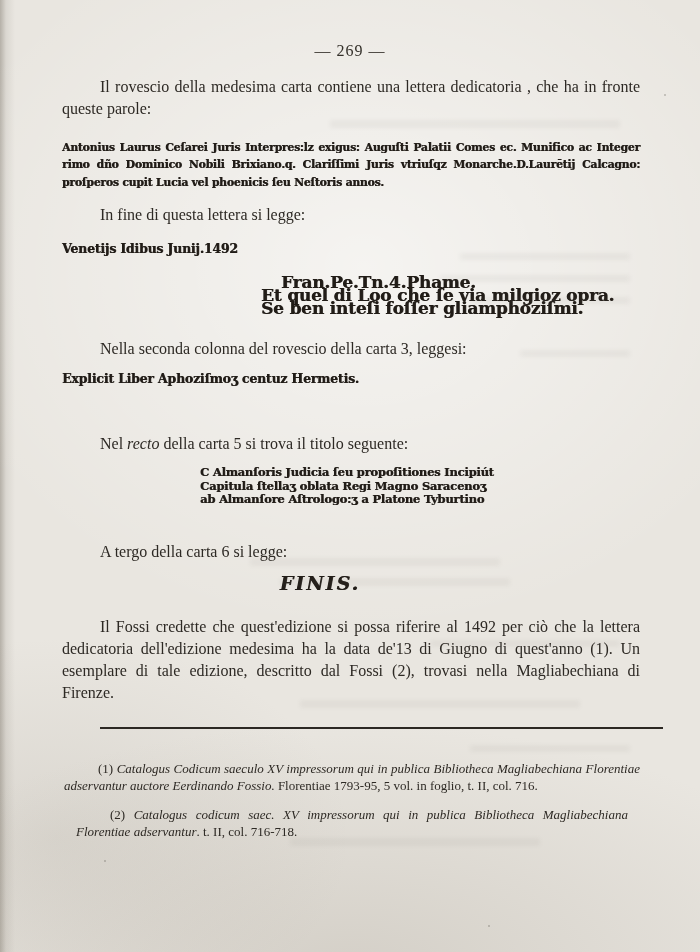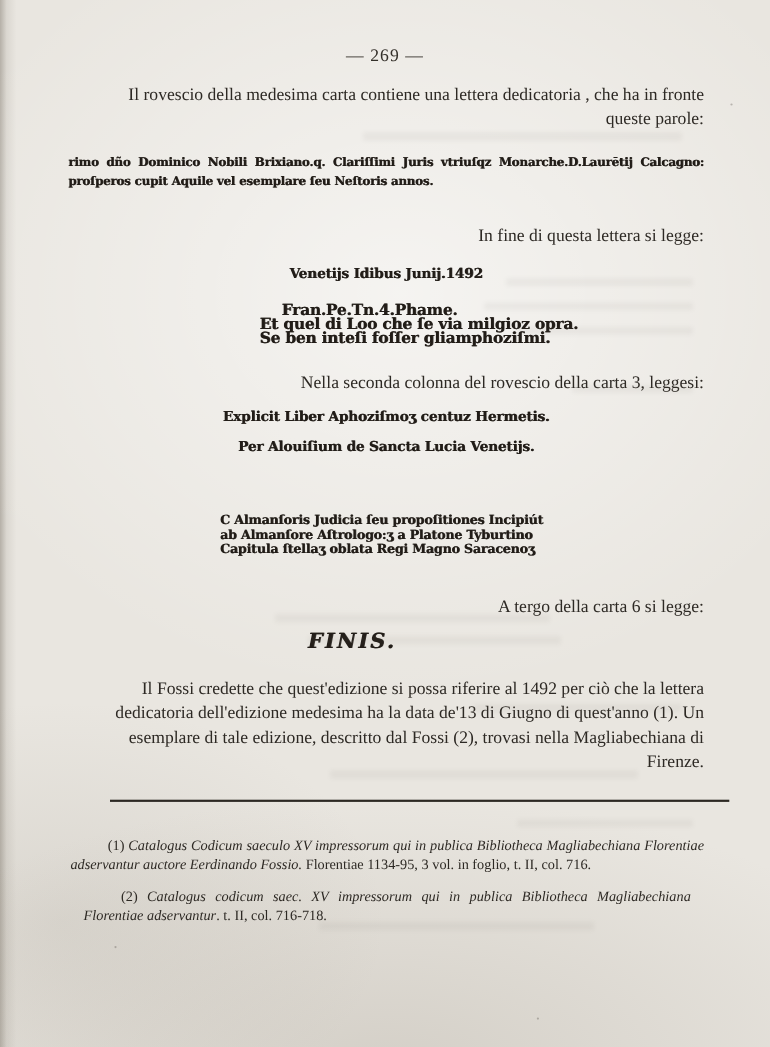--- a/index.html
+++ b/index.html
@@ -10,32 +10,32 @@
     background:
       radial-gradient(ellipse 90% 55% at 52% 28%, rgba(255,255,255,0.55), rgba(255,255,255,0) 70%),
       radial-gradient(ellipse 120% 42% at 50% 102%, rgba(163,155,142,0.30), rgba(163,155,142,0) 62%),
       radial-gradient(ellipse 60% 30% at 8% 88%, rgba(150,143,131,0.18), rgba(150,143,131,0) 70%),
       linear-gradient(90deg, rgba(130,123,112,0.50) 0px, rgba(130,123,112,0.14) 6px, rgba(130,123,112,0) 15px),
       #e9e6e0;
   }
   .abs{position:absolute;}
   .bodycol{left:62px;width:578px;}
   .justified{text-align:justify;}
-  .indent{text-indent:38px;text-align:right;}
+  .indent{text-indent:38px;}
   .bodytext{font-size:16px;line-height:22px;}
   .pageno{top:42px;left:0;width:700px;text-align:center;font-size:16px;letter-spacing:1px;color:#34302a;}
   .blackletter{
     font-family:"DejaVu Serif",serif;font-weight:bold;color:#211c17;
     text-shadow:0.5px 0 0 rgba(33,28,23,0.85);letter-spacing:-0.2px;
   }
   .dedication{top:139px;font-size:10.8px;line-height:17.4px;}
   .jfull{text-align:justify;text-align-last:justify;}
-  .centered{text-align:center;}
+  .centered{text-align:left;}
   .date-line{top:241px;font-size:12.5px;}
-  .verse{top:276px;left:236px;font-size:14px;line-height:13px;}
+  .verse{top:276px;left:261px;font-size:17px;line-height:13px;}
   .verse .v1{padding-left:20px;}
   .explicit1{top:371px;font-size:12.5px;}
   .explicit2{top:398px;font-size:12.5px;}
   .titleblock{top:466px;left:200px;font-size:11.5px;line-height:13.7px;}
   .finis{top:572px;left:0;width:640px;text-align:center;font-size:19px;font-style:italic;letter-spacing:2px;}
   .fossi{top:616px;}
   .rule{top:727px;left:100px;width:563px;height:2px;background:#2c2823;}
   .footnotes{top:760px;left:64px;width:576px;font-size:13px;line-height:17px;}
   .footnote{text-align:justify;text-indent:34px;}
   .fn-title{font-style:italic;}
@@ -46,56 +46,57 @@
 </head>
 <body>
 
 <div class="page">
 
   <div class="abs pageno">— 269 —</div>
 
   <p class="abs bodycol bodytext justified indent" style="top:76px;margin:0;">Il rovescio della medesima carta contiene una lettera dedicatoria , che ha in fronte queste parole:</p>
 
   <div class="abs bodycol dedication blackletter">
+    <div class="jfull">Antonius Laurus Ceſarei Juris Interpres:lz exigus: Auguſti Palatii Comes ec. Munifico ac Integer</div>
     <div class="jfull">rimo dño Dominico Nobili Brixiano.q. Clariſſimi Juris vtriuſqz Monarche.D.Laurētij Calcagno:</div>
-    <div>proſperos cupit Aquile vel esemplare ſeu Neſtoris annos.</div>
+    <div>proſperos cupit Lucia vel phoenicis ſeu Neſtoris annos.</div>
   </div>
 
   <p class="abs bodycol bodytext indent" style="top:204px;margin:0;">In fine di questa lettera si legge:</p>
 
   <div class="abs bodycol centered date-line blackletter">Venetijs Idibus Junij.1492</div>
 
   <div class="abs verse blackletter">
     <div class="v1">Fran.Pe.Tn.4.Phame.</div>
     <div>Et quel di Loo che ſe via milgioz opra.</div>
     <div>Se ben inteſi foſſer gliamphoziſmi.</div>
   </div>
 
   <p class="abs bodycol bodytext indent" style="top:338px;margin:0;">Nella seconda colonna del rovescio della carta 3, leggesi:</p>
 
   <div class="abs bodycol centered explicit1 blackletter">Explicit Liber Aphoziſmoʒ centuz Hermetis.</div>
-  <div class="abs bodycol centered explicit2 blackletter">Per Alouiſium de Sancta Lucia Venetijs.</div>
 
+  <p class="abs bodycol bodytext indent" style="top:433px;margin:0;"><span>Nel </span><em>recto</em><span> della carta 5 si trova il titolo seguente:</span></p>
 
   <div class="abs titleblock blackletter">
     <div>C Almanſoris Judicia ſeu propoſitiones Incipiút</div>
+    <div>Capitula ſtellaʒ oblata Regi Magno Saracenoʒ</div>
     <div>ab Almanſore Aſtrologo:ʒ a Platone Tyburtino</div>
-    <div>Capitula ſtellaʒ oblata Regi Magno Saracenoʒ</div>
   </div>
 
   <p class="abs bodycol bodytext indent" style="top:541px;margin:0;">A tergo della carta 6 si legge:</p>
 
   <div class="abs finis blackletter">FINIS.</div>
 
   <p class="abs bodycol bodytext justified indent fossi" style="margin:0;">Il Fossi credette che quest'edizione si possa riferire al 1492 per ciò che la lettera dedicatoria dell'edizione medesima ha la data de'13 di Giugno di quest'anno (1). Un esemplare di tale edizione, descritto dal Fossi (2), trovasi nella Magliabechiana di Firenze.</p>
 
   <div class="abs rule"></div>
 
   <div class="abs footnotes">
-    <p class="footnote" style="margin:0;"><span>(1) </span><span class="fn-title">Catalogus Codicum saeculo XV impressorum qui in publica Bibliotheca Magliabechiana Florentiae adservantur auctore Eerdinando Fossio.</span><span> Florentiae 1134-95, 3 vol. in foglio, t. II, col. 716.</span></p>
+    <p class="footnote" style="margin:0;"><span>(1) </span><span class="fn-title">Catalogus Codicum saeculo XV impressorum qui in publica Bibliotheca Magliabechiana Florentiae adservantur auctore Eerdinando Fossio.</span><span> Florentiae 1793-95, 5 vol. in foglio, t. II, col. 716.</span></p>
     <p class="footnote" style="margin:12px;"><span>(2) </span><span class="fn-title">Catalogus codicum saec. XV impressorum qui in publica Bibliotheca Magliabechiana Florentiae adservantur</span><span>. t. II, col. 716-718.</span></p>
   </div>
 
   <div class="ghost" style="left:330px;top:120px;width:290px;height:8px;"></div>
   <div class="ghost" style="left:460px;top:253px;width:170px;height:7px;"></div>
   <div class="ghost" style="left:440px;top:275px;width:190px;height:7px;"></div>
   <div class="ghost" style="left:470px;top:297px;width:160px;height:7px;"></div>
   <div class="ghost" style="left:520px;top:350px;width:110px;height:7px;"></div>
   <div class="ghost" style="left:250px;top:558px;width:250px;height:8px;"></div>
   <div class="ghost" style="left:280px;top:578px;width:230px;height:8px;"></div>

